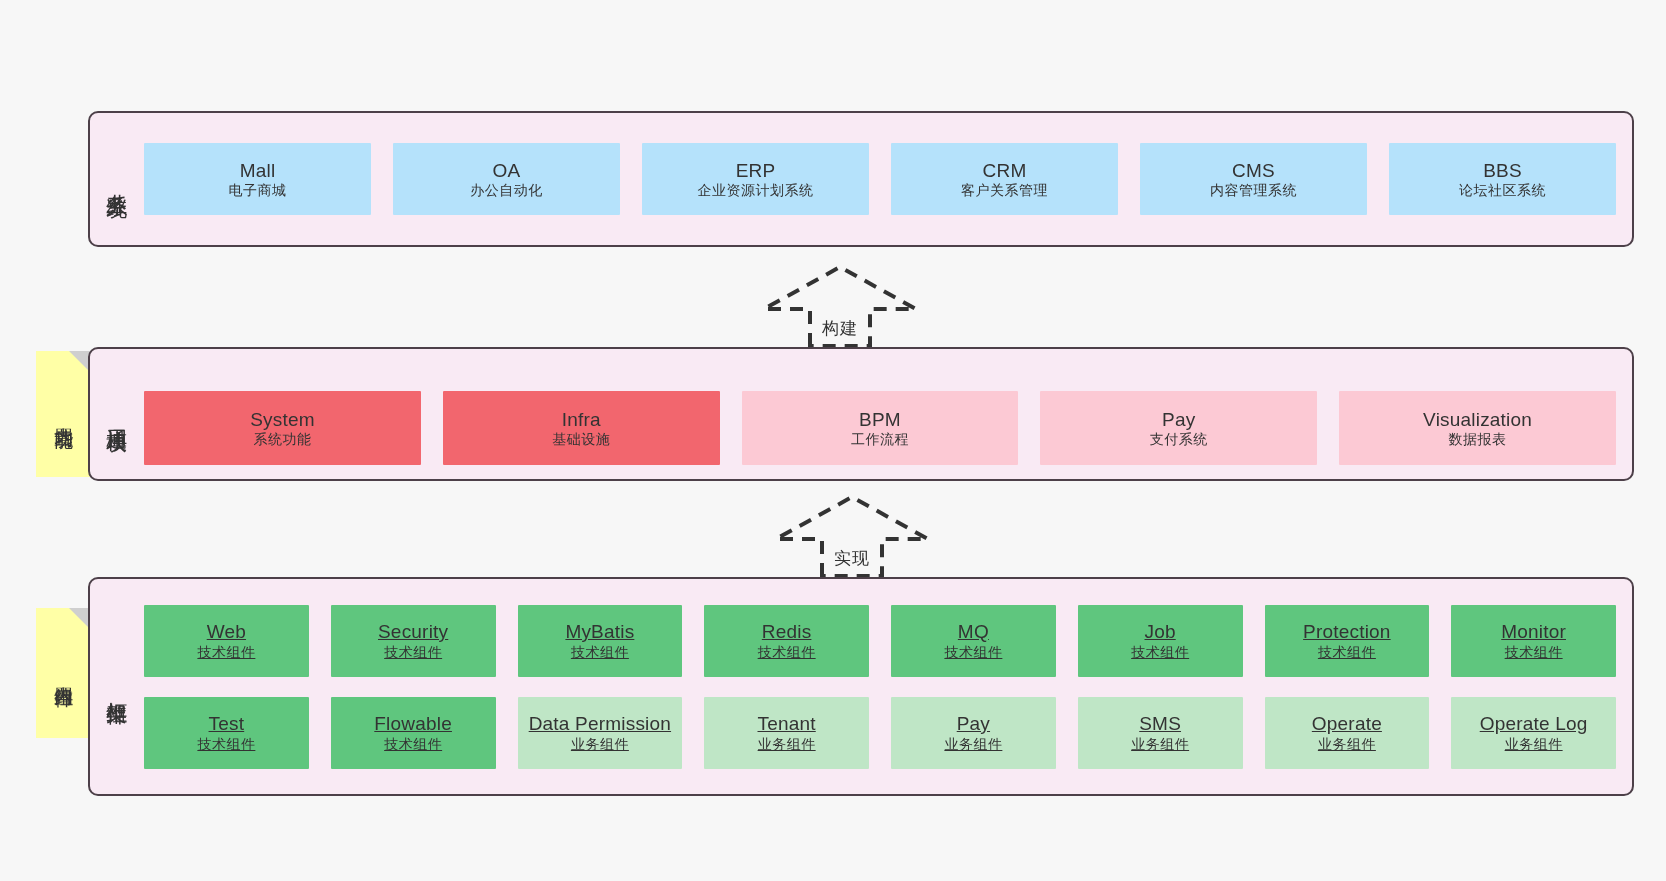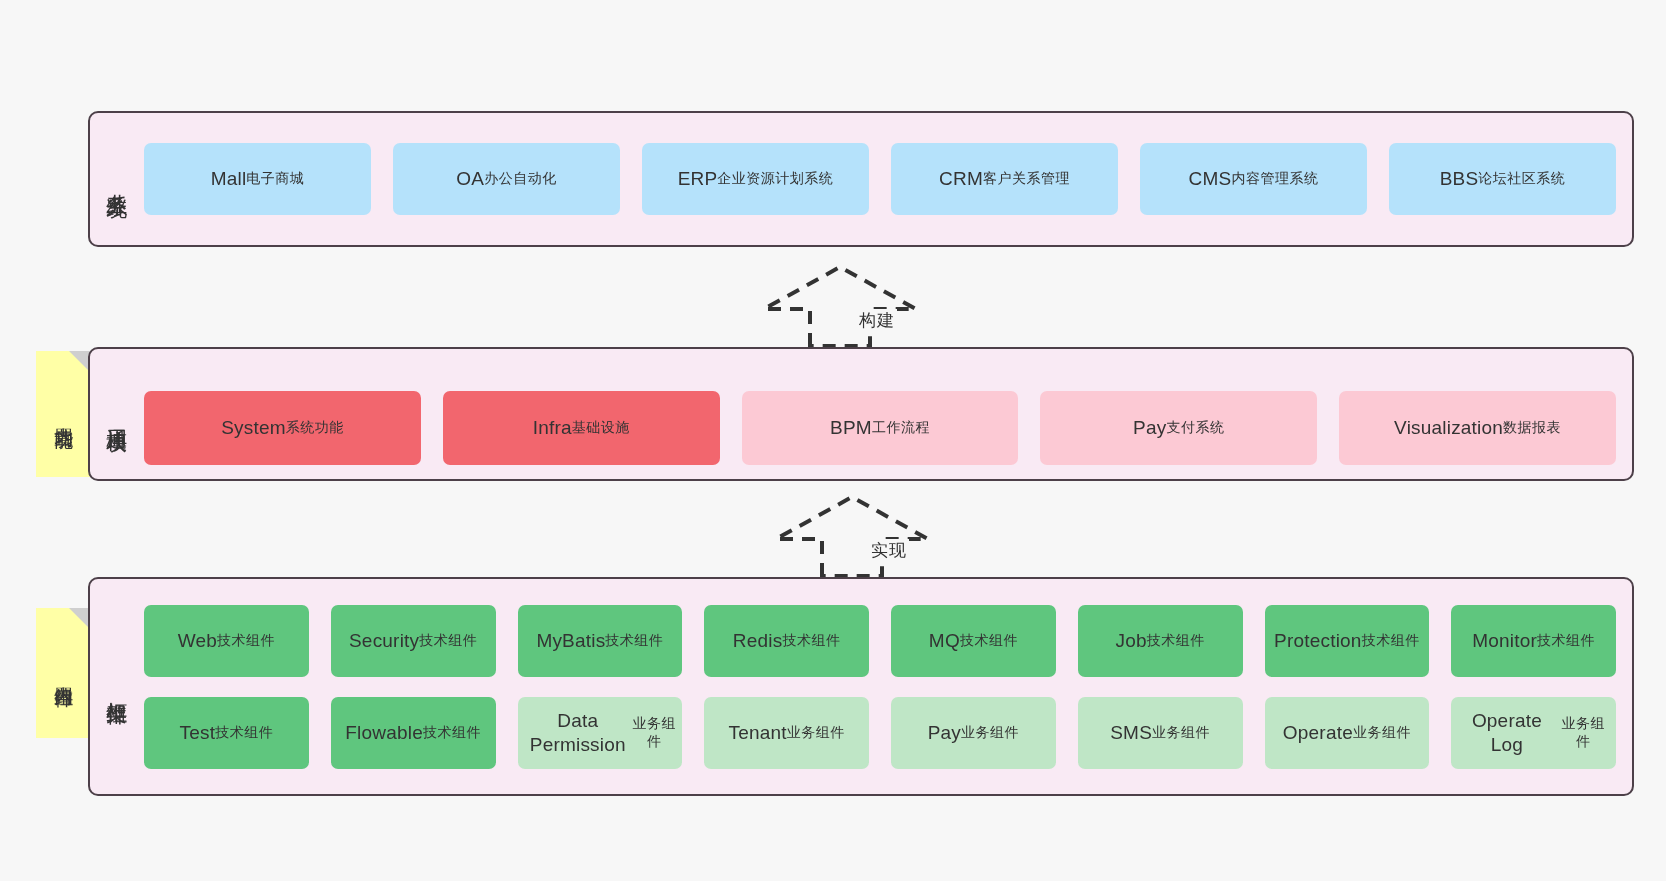--- a/index.html
+++ b/index.html
@@ -57,23 +57,23 @@
   .band-row {
     display: flex;
     flex-direction: row;
     gap: 22px;
     align-items: stretch;
   }
 
   
   .node {
     flex: 1 1 0;
-    border-radius: 7px;
-    display: flex;
-    flex-direction: row;
+    border-radius: 1px;
+    display: flex;
+    flex-direction: column;
     align-items: center;
     justify-content: center;
     text-align: center;
     box-sizing: border-box;
     padding: 6px 6px;
     line-height: 1.24;
     user-select: none;
   }
   .node .n-en {
     font-size: 19px;
@@ -91,21 +91,21 @@
   .node.lightgreen  { background: #bfe6c6; }
 
   
   #band-business  { left: 88px;  top: 111px; width: 1546px; height: 136px; }
   #band-business .band-body { padding-left: 0; }
   #band-common    { left: 88px;  top: 347px; width: 1546px; height: 134px; }
   #band-framework { left: 88px;  top: 577px; width: 1546px; height: 219px; }
 
   #band-business  .node { height: 72px; }
   #band-common    .node { height: 74px; margin-top: 28px; }
-  #band-framework .node { height: 72px; }
+  #band-framework .node { height: 72px; text-decoration: underline; }
 
   
   .sticky {
     position: absolute;
     background: #ffffa6;
     width: 55px;
     display: flex;
     align-items: center;
     justify-content: center;
     font-size: 19px;
@@ -135,29 +135,28 @@
   .rel {
     position: absolute;
     width: 160px;
     height: 92px;
   }
   .rel svg { display: block; }
   .rel-label {
     position: absolute;
     left: 50%;
     transform: translateX(-50%);
-    bottom: 22px;
+    bottom: 14px;
     background: #f7f7f7;
     padding: 0 2px;
     font-size: 17px;
     letter-spacing: 1px;
     color: #333333;
     white-space: nowrap;
     user-select: none;
-    margin-left: 37px;
   }
   #rel-build     { left: 760px; top: 262px; }
   #rel-implement { left: 772px; top: 492px; }
 </style>
 </head>
 <body>
 
 <div id="canvas">
 
   <div class="band" id="band-business">

